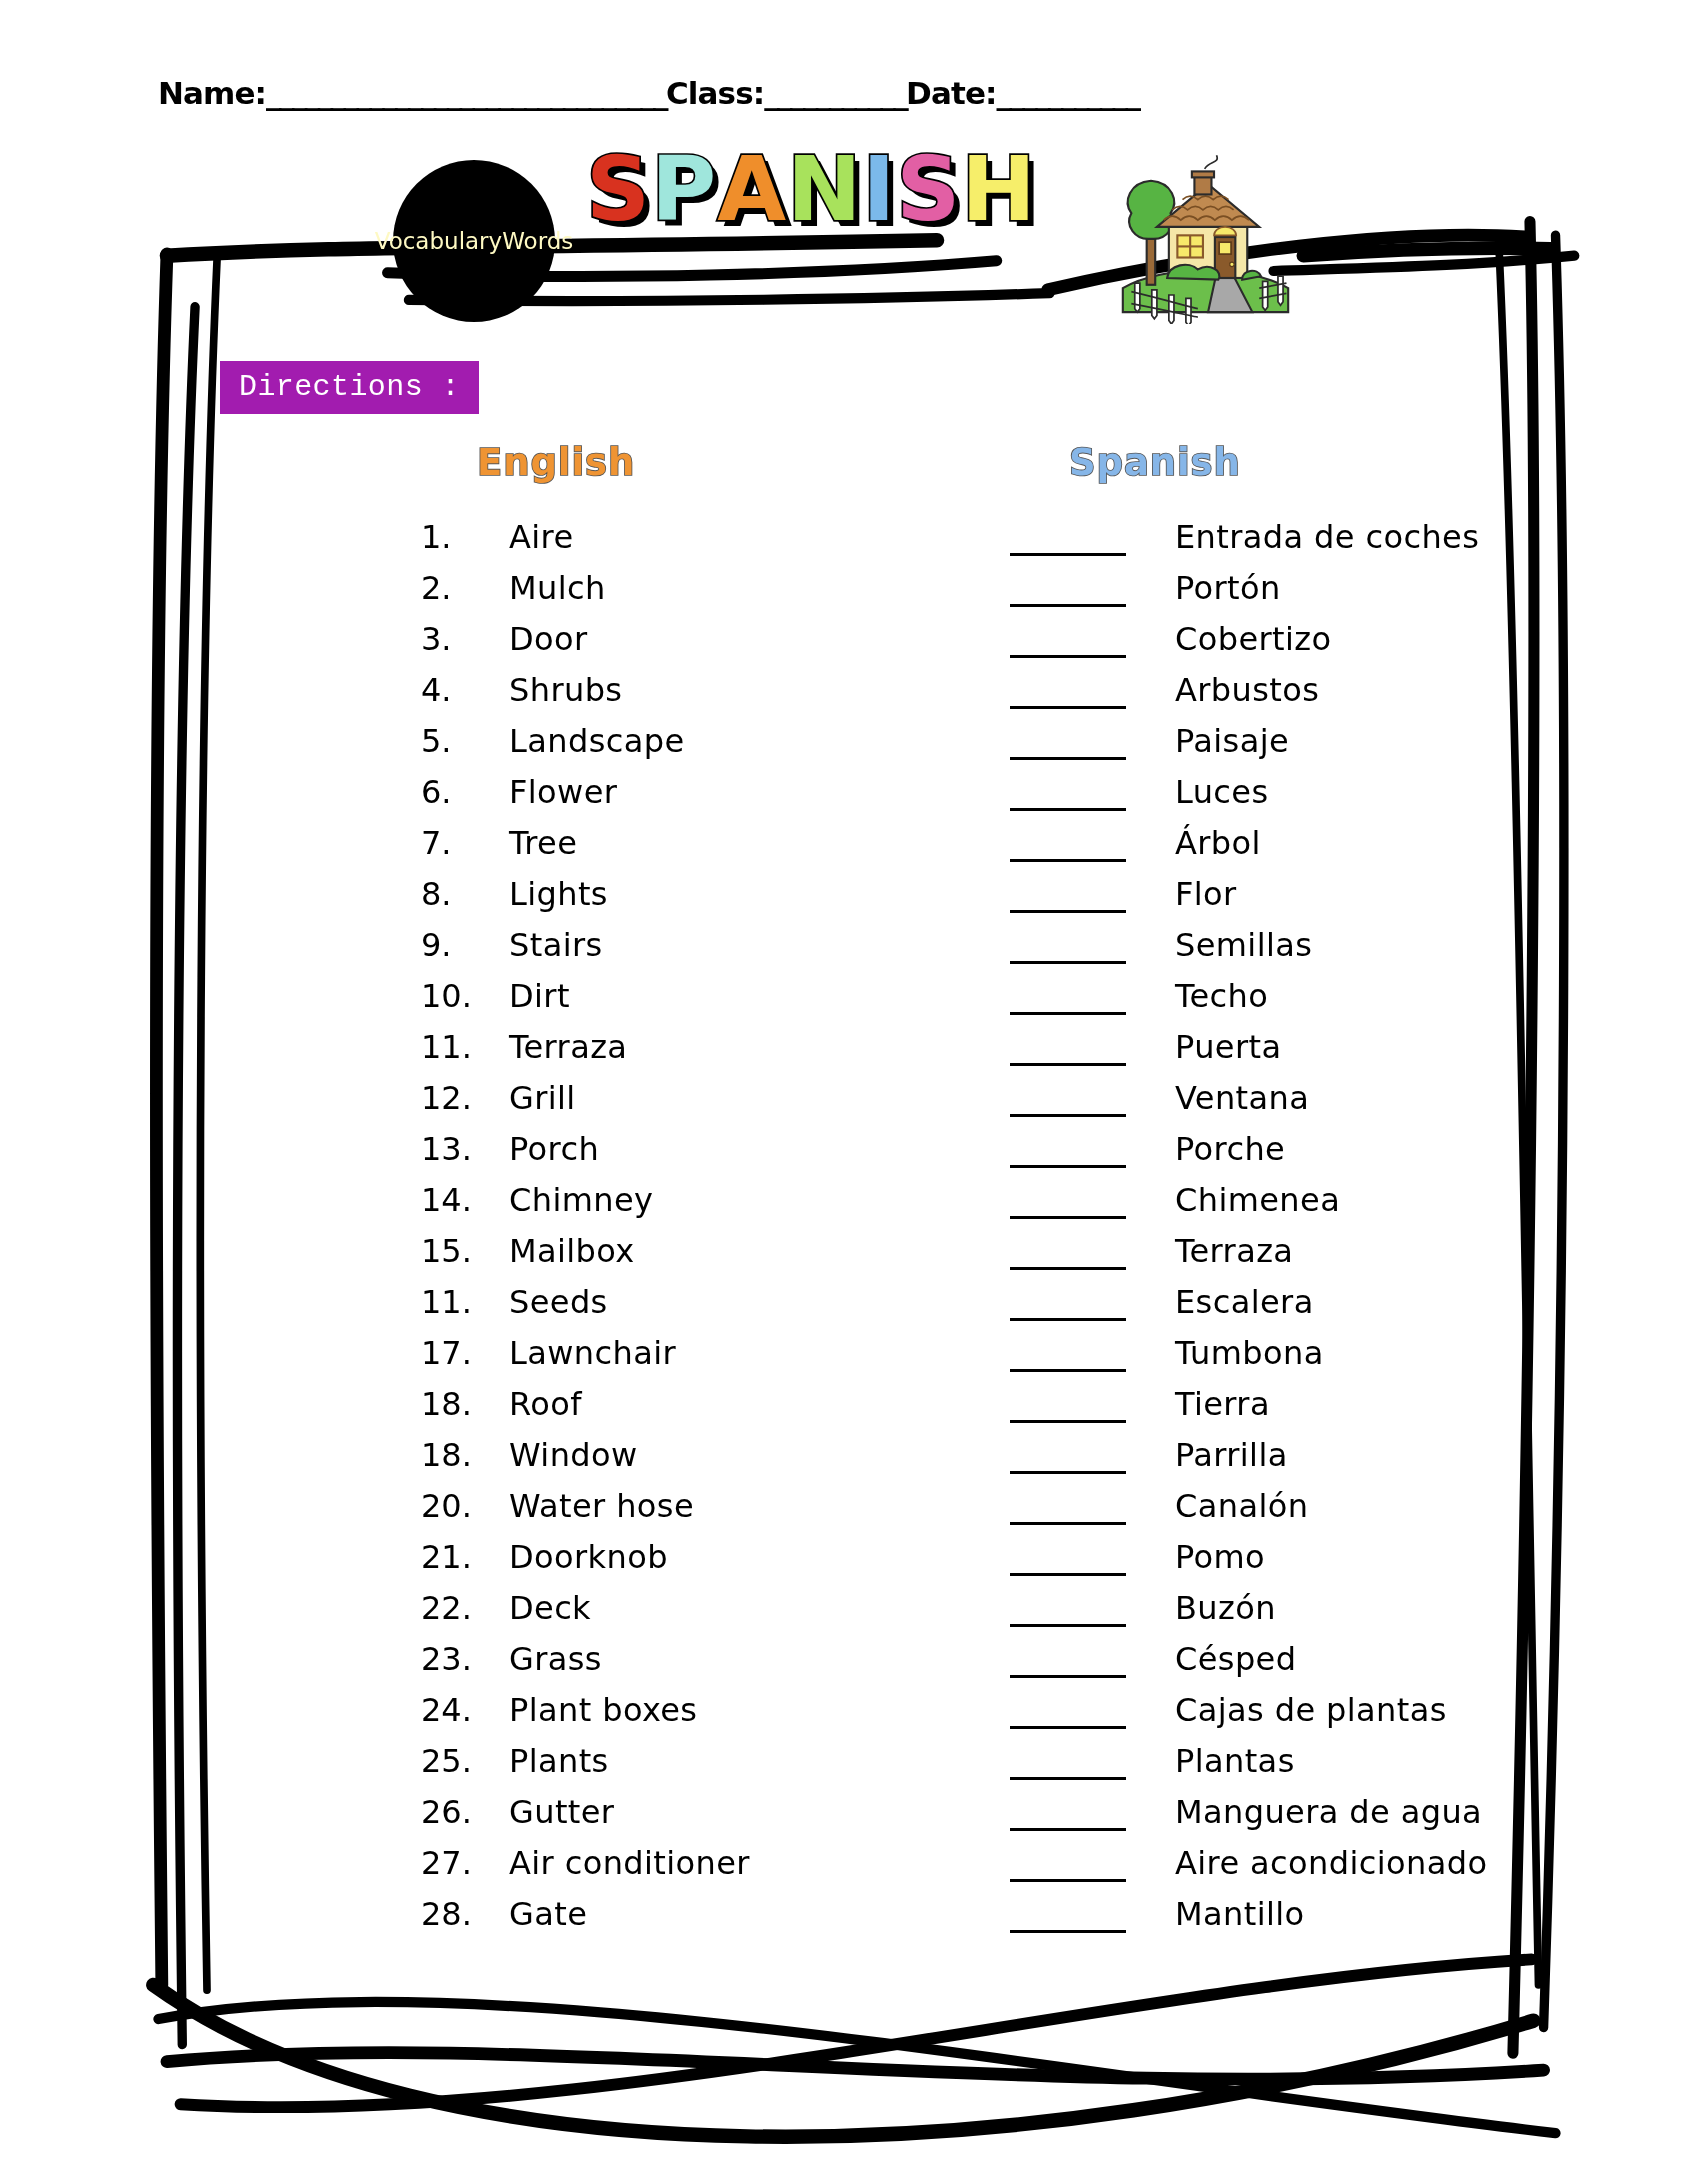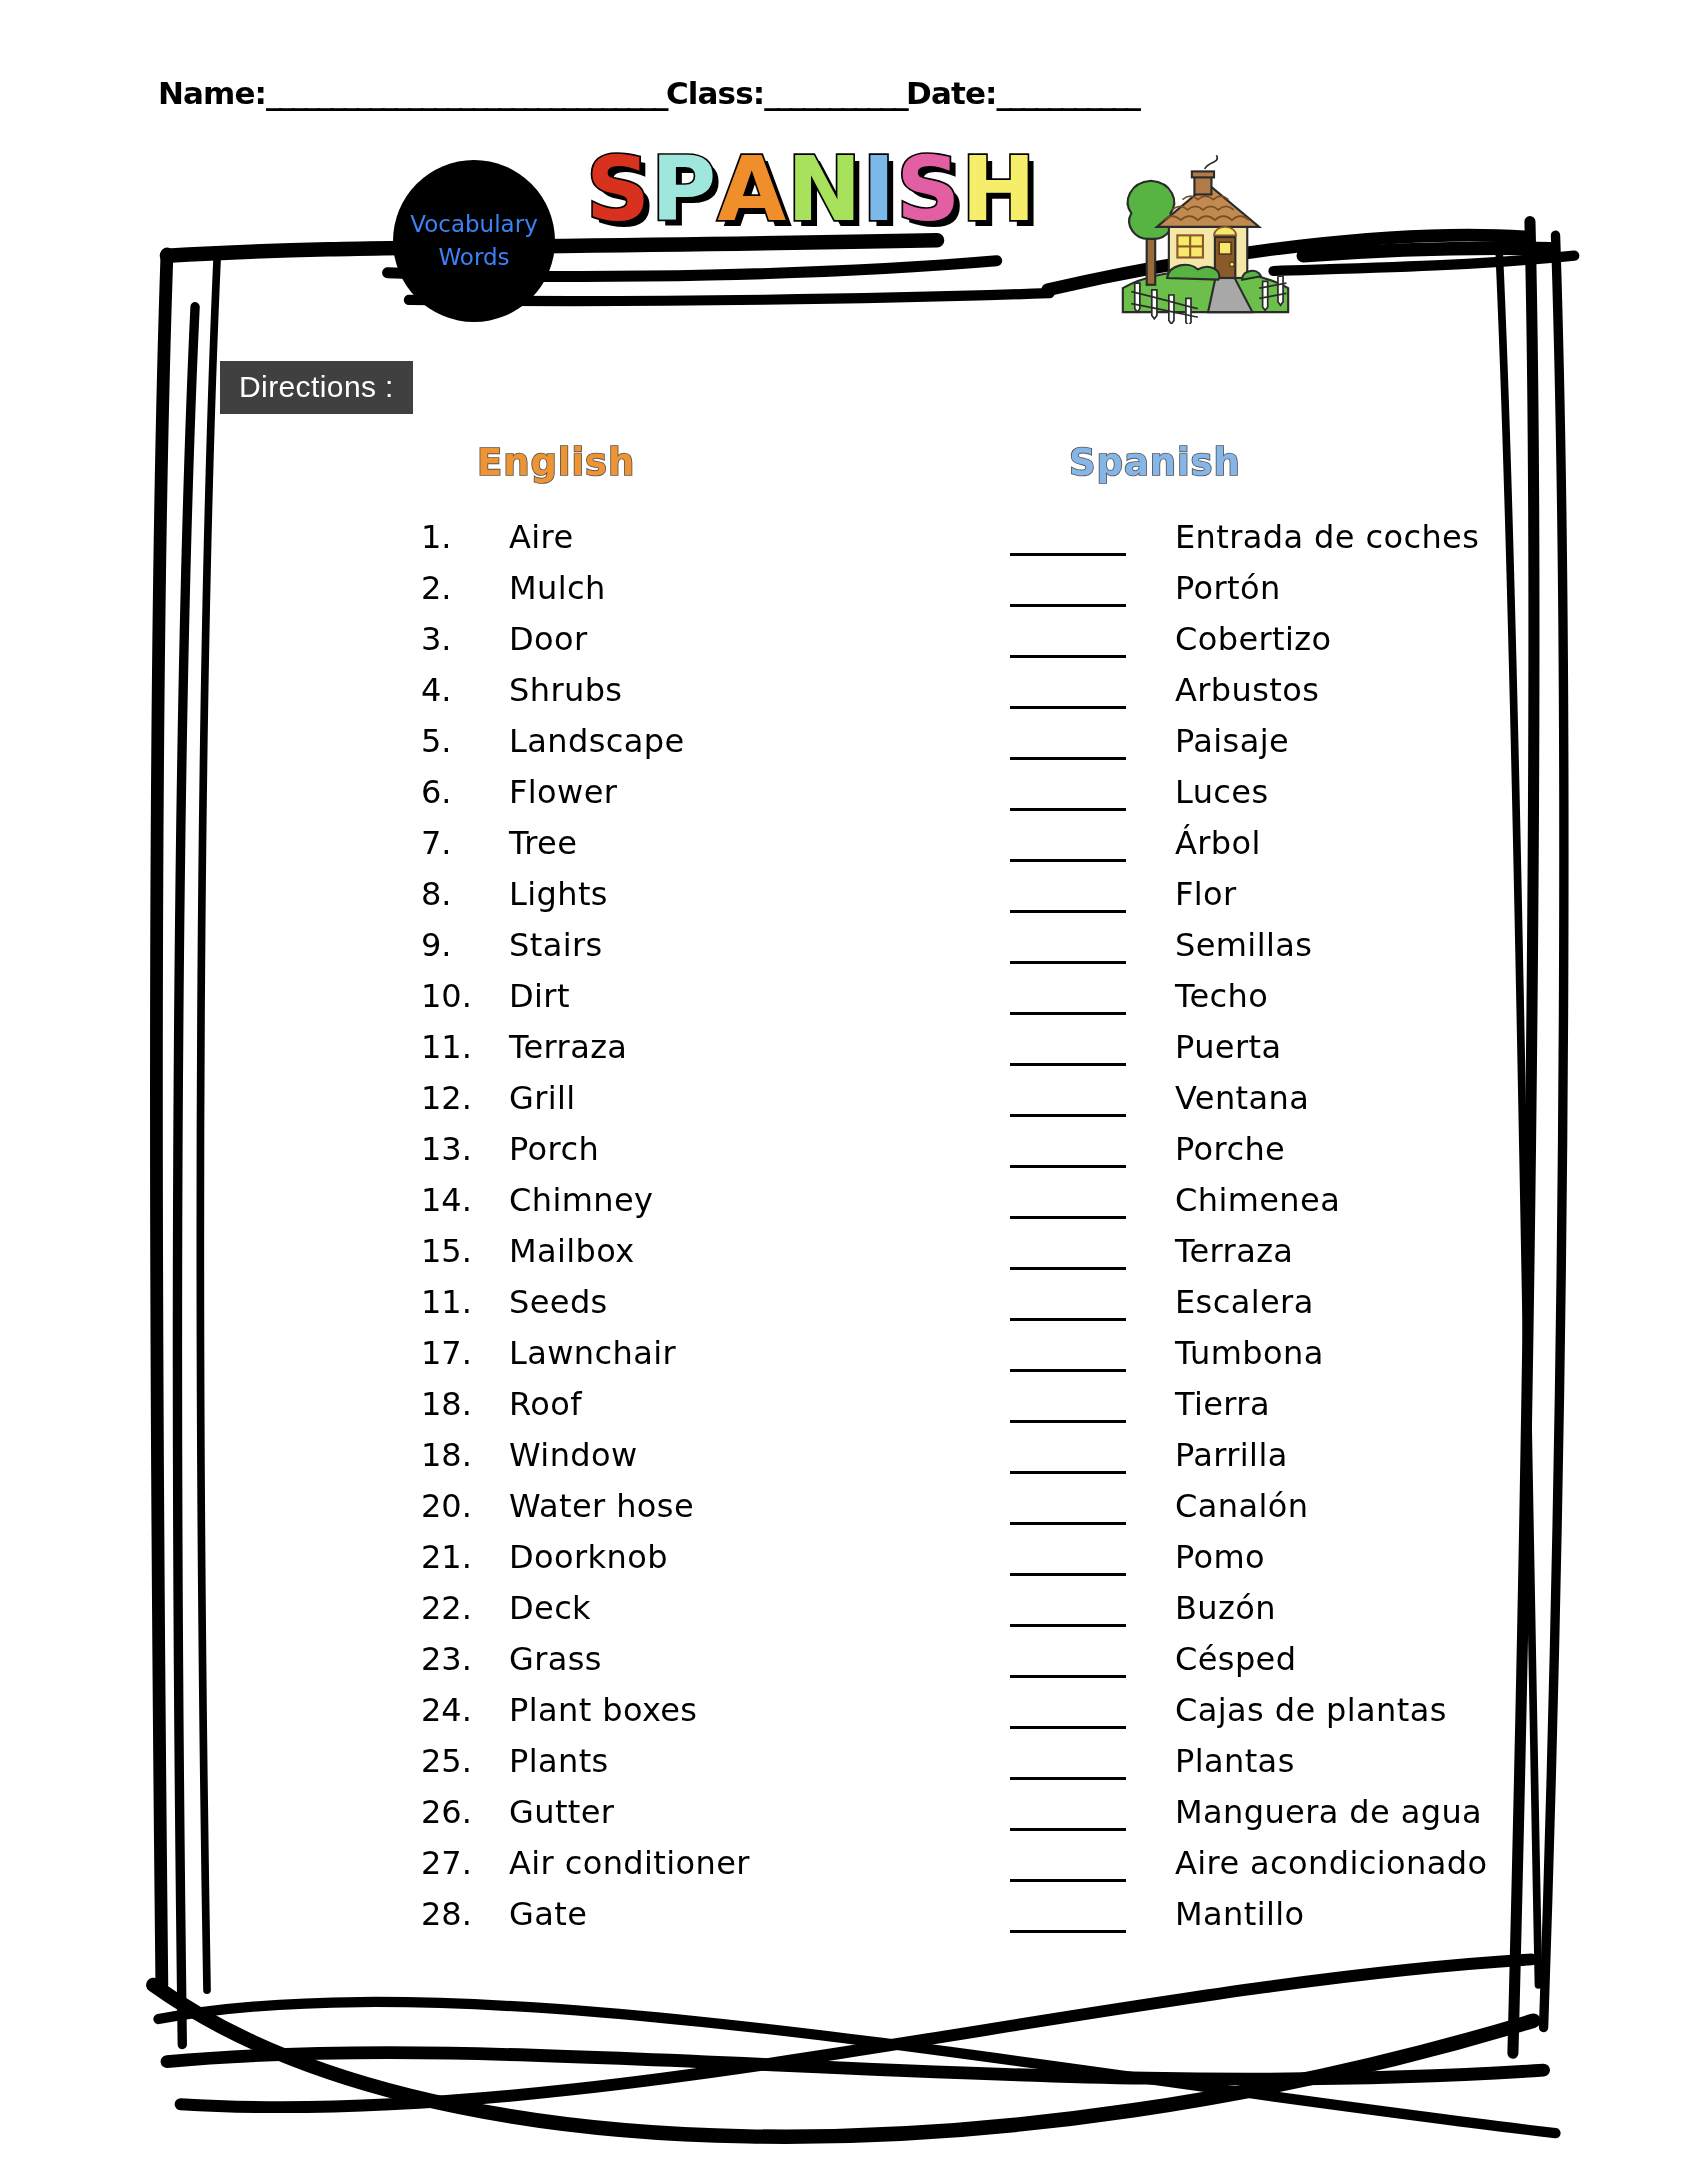--- a/index.html
+++ b/index.html
@@ -54,23 +54,22 @@
     z-index: 6;
   }
   .vocab-badge {
     position: absolute;
     left: 27px;
     top: 15.3px;
     width: 162px;
     height: 162px;
     border-radius: 50%;
     background: #000;
-    color: #3b82f6;
+    color: #fef9c3;
     display: flex;
-    flex-direction: column;
     align-items: center;
     justify-content: center;
     line-height: 1.45;
     font-size: 23px;
     font-family: "DejaVu Sans", sans-serif;
   }
   .spanish-word {
     position: absolute;
     left: 220px;
     top: 0px;
@@ -108,27 +107,27 @@
   .directions-row {
     position: absolute;
     left: 220px;
     top: 361px;
     width: 1278px;
     display: flex;
     align-items: center;
     z-index: 5;
   }
   .directions-label {
-    background: #404040;
+    background: #a21caf;
     color: #fff;
     font-size: 30px;
     padding: 8.5px 19px 10.2px 19px;
     white-space: nowrap;
     letter-spacing: 0.4px;
-    font-family: Liberation Sans, sans-serif;
+    font-family: Liberation Mono, monospace;
   }
   .directions-text {
     font-size: 30px;
     margin-left: 20.4px;
     white-space: nowrap;
     letter-spacing: 0.3px;
     font-family: "DejaVu Sans", sans-serif;
   }
 
   

